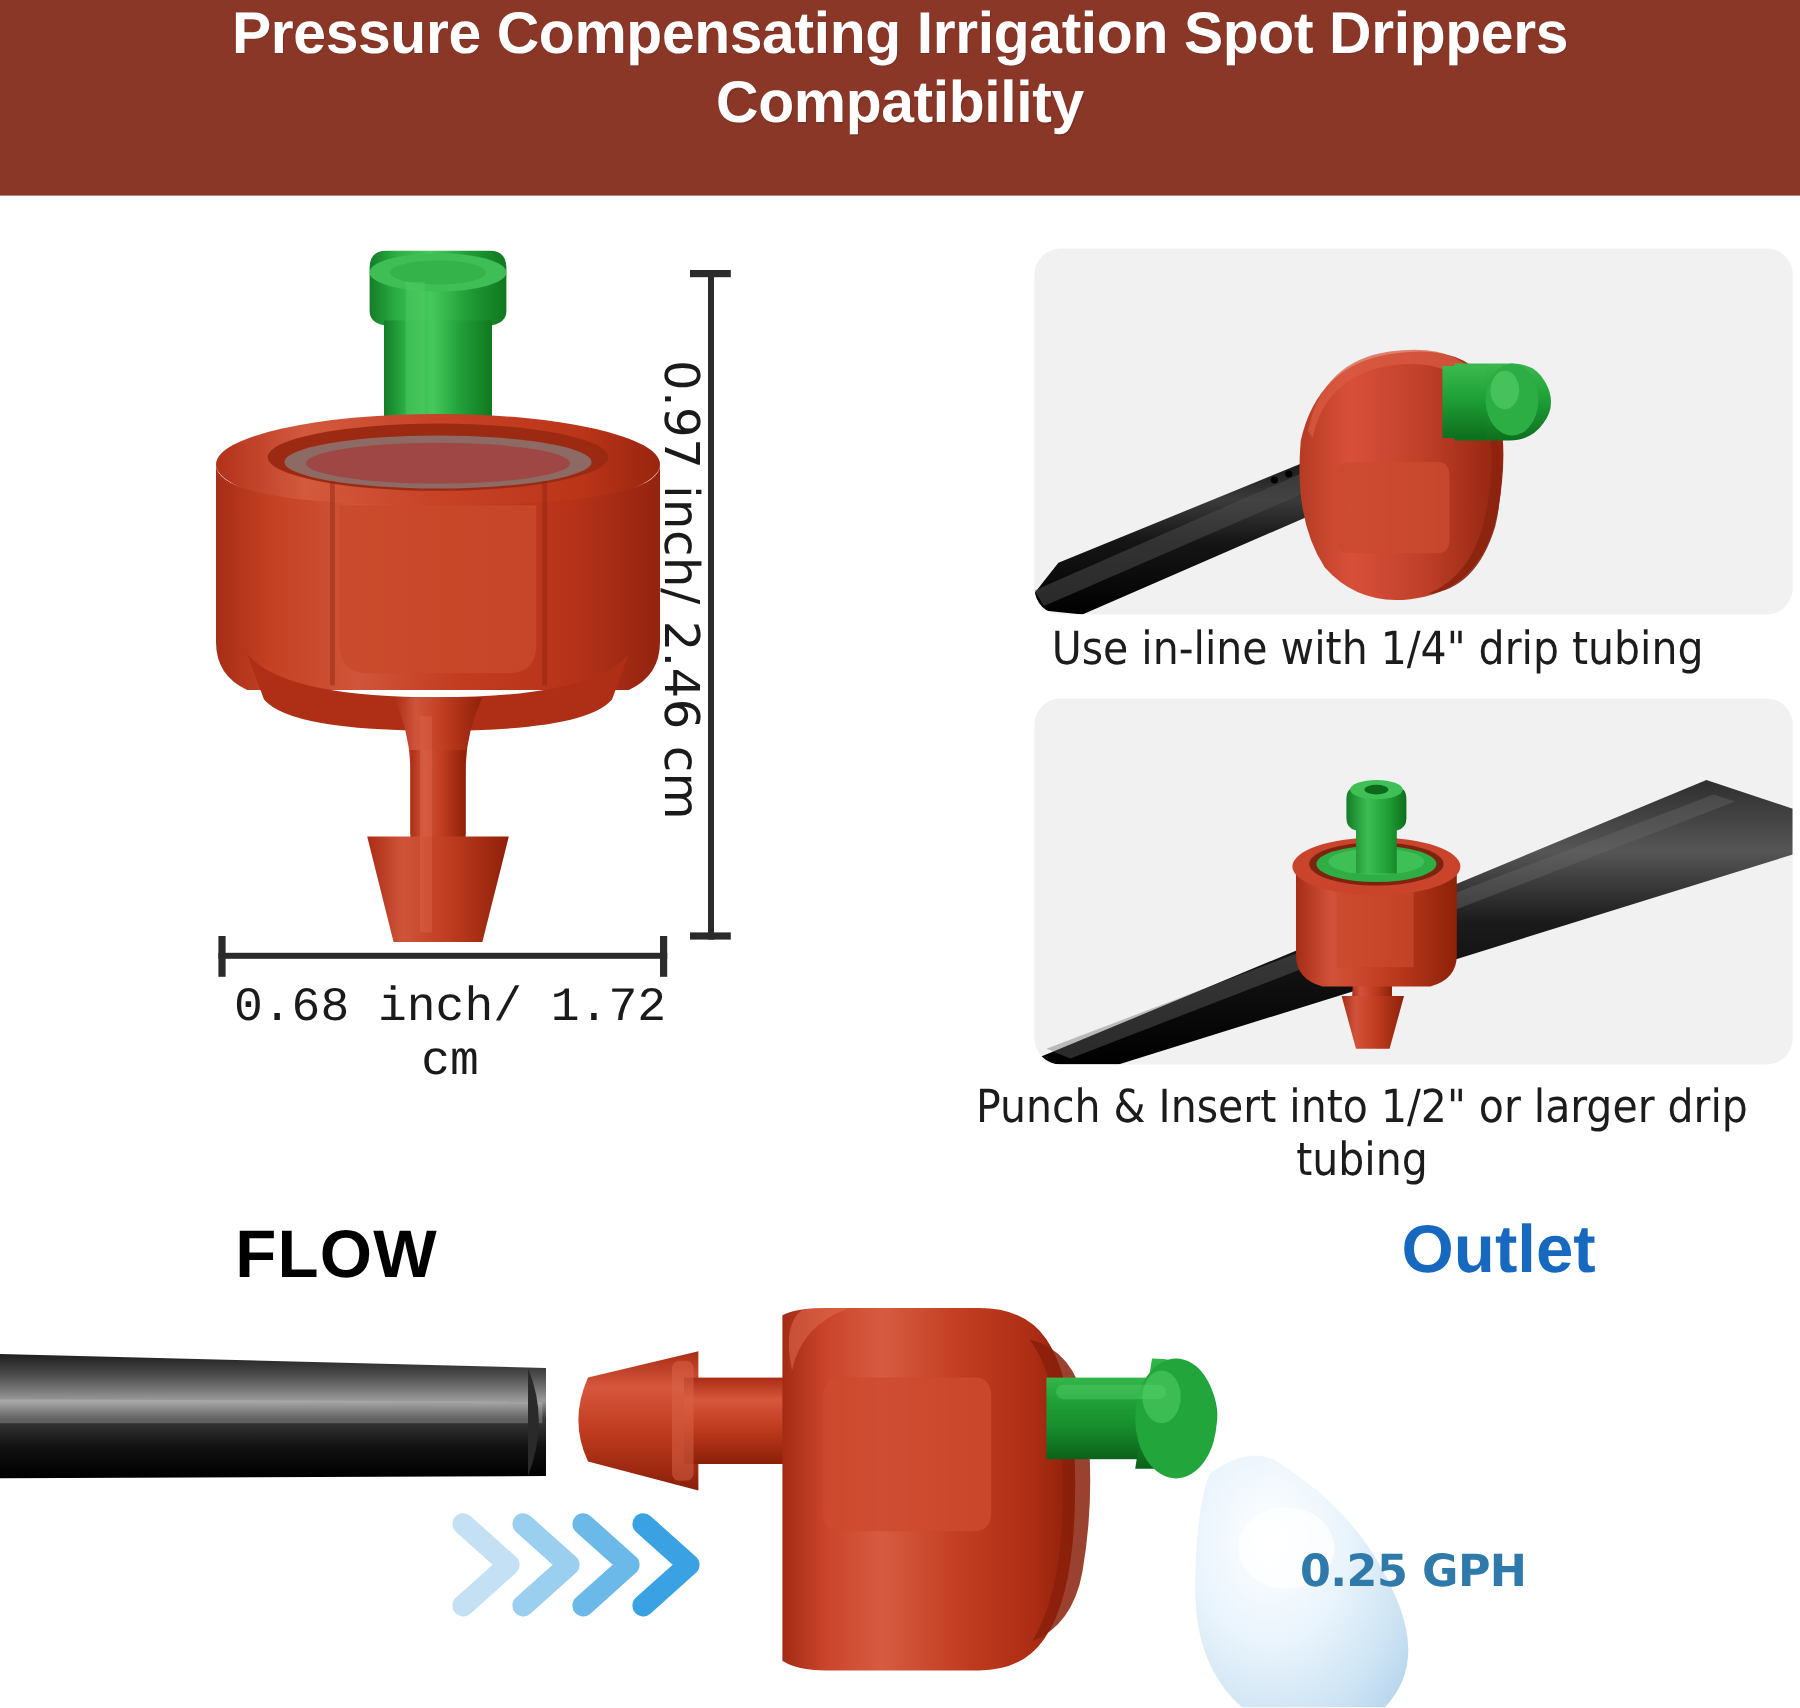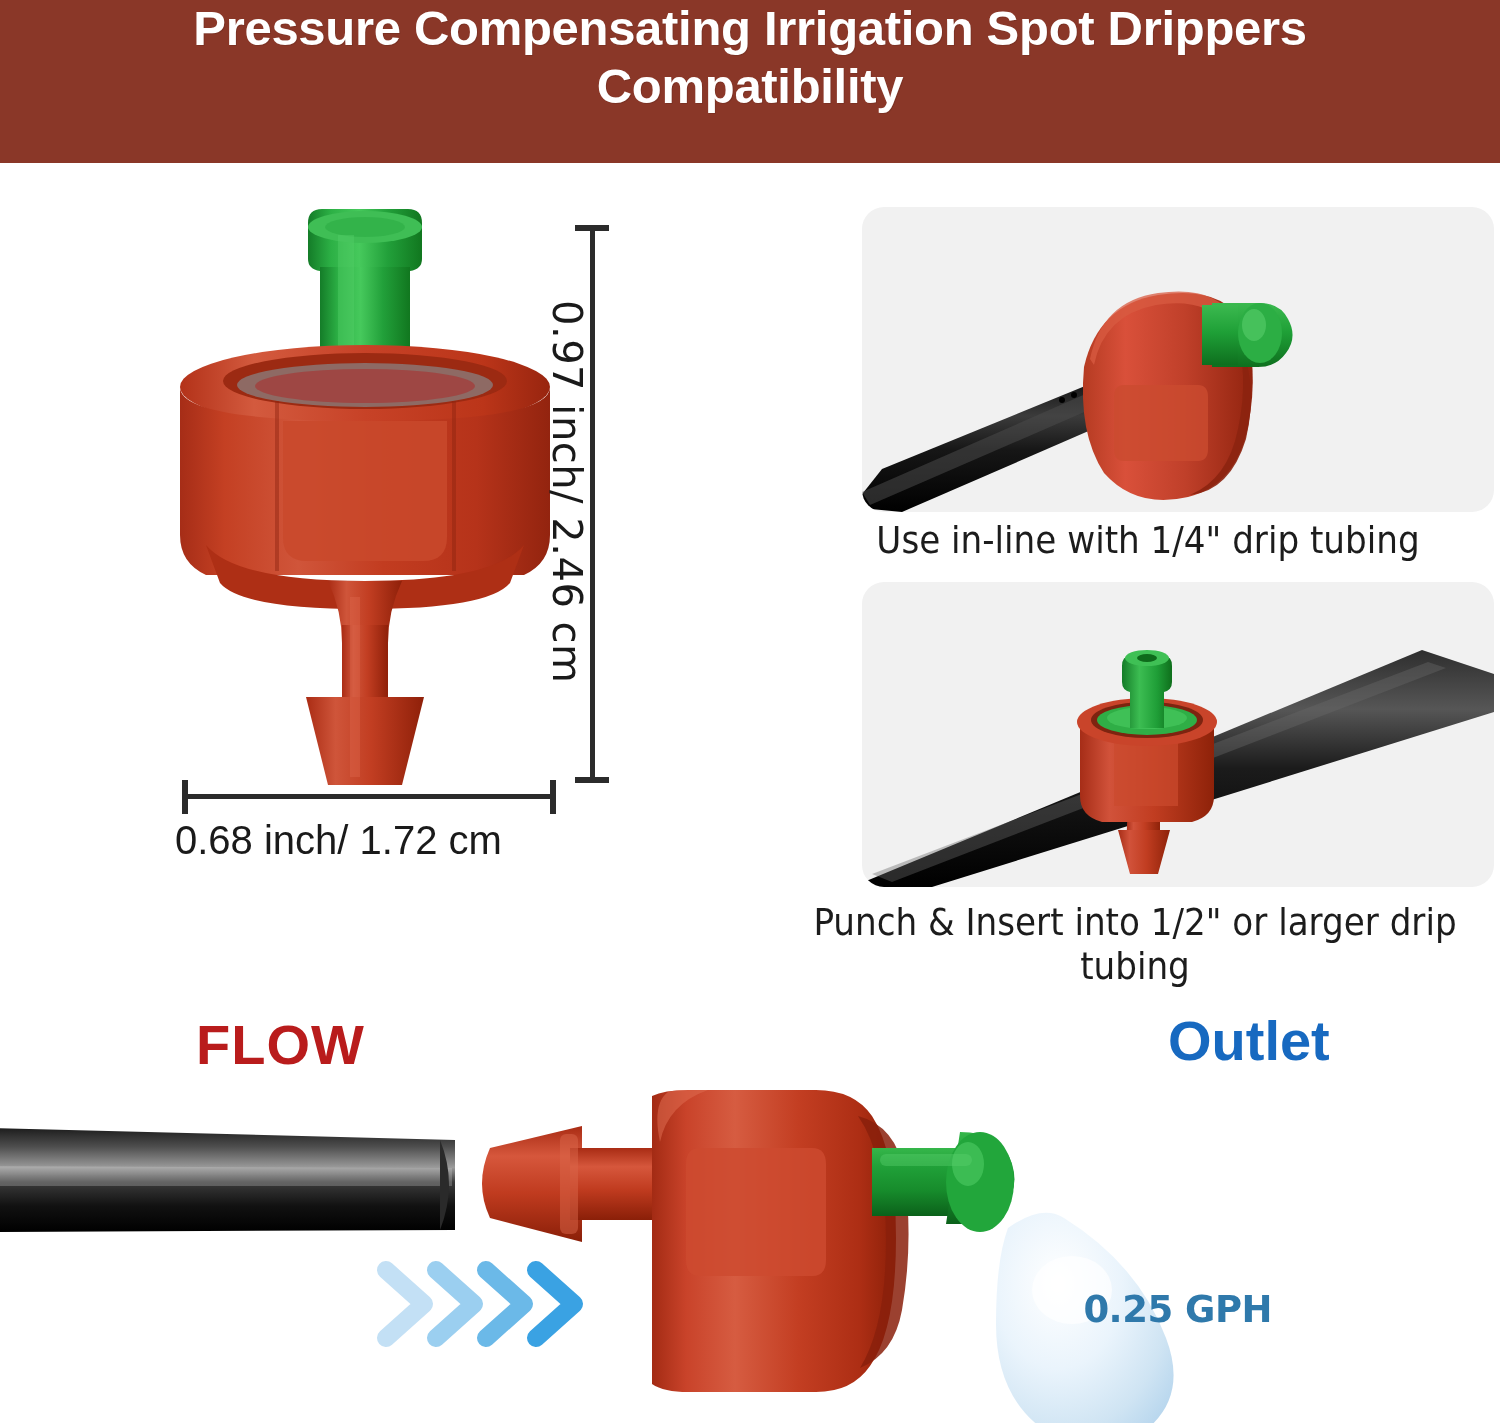--- a/index.html
+++ b/index.html
@@ -90,24 +90,24 @@
     background: #2b2b2b;
     top: 780px;
   }
   #dim-horizontal-cap-left { left: 182px; }
   #dim-horizontal-cap-right { left: 550px; }
 
   #dim-horizontal-label {
     position: absolute;
     left: 175px; top: 818px;
     width: 400px;
-    text-align: left;
+    text-align: center;
     font-size: 40px;
     color: #1a1a1a;
-    font-family: Liberation Sans, sans-serif;
+    font-family: Liberation Mono, monospace;
   }
 
   
   .panel-card {
     position: absolute;
     background: #f1f1f1;
     border-radius: 22px;
     overflow: hidden;
   }
   #panel-inline-card  { left: 862px; top: 207px; width: 632px; height: 305px; }
@@ -125,21 +125,21 @@
   }
   #caption-inline { left: 798px; top: 518px; }
   #caption-punch  { left: 785px; top: 900px; }
 
   
   #label-flow {
     position: absolute;
     left: 196px; top: 1012px;
     font-size: 56px;
     font-weight: bold;
-    color: #b91c1c;
+    color: #000000;
     letter-spacing: 1px;
   }
   #label-outlet {
     position: absolute;
     left: 1168px; top: 1008px;
     font-size: 56px;
     font-weight: bold;
     color: #1769c0;
     letter-spacing: 0px;
   }

